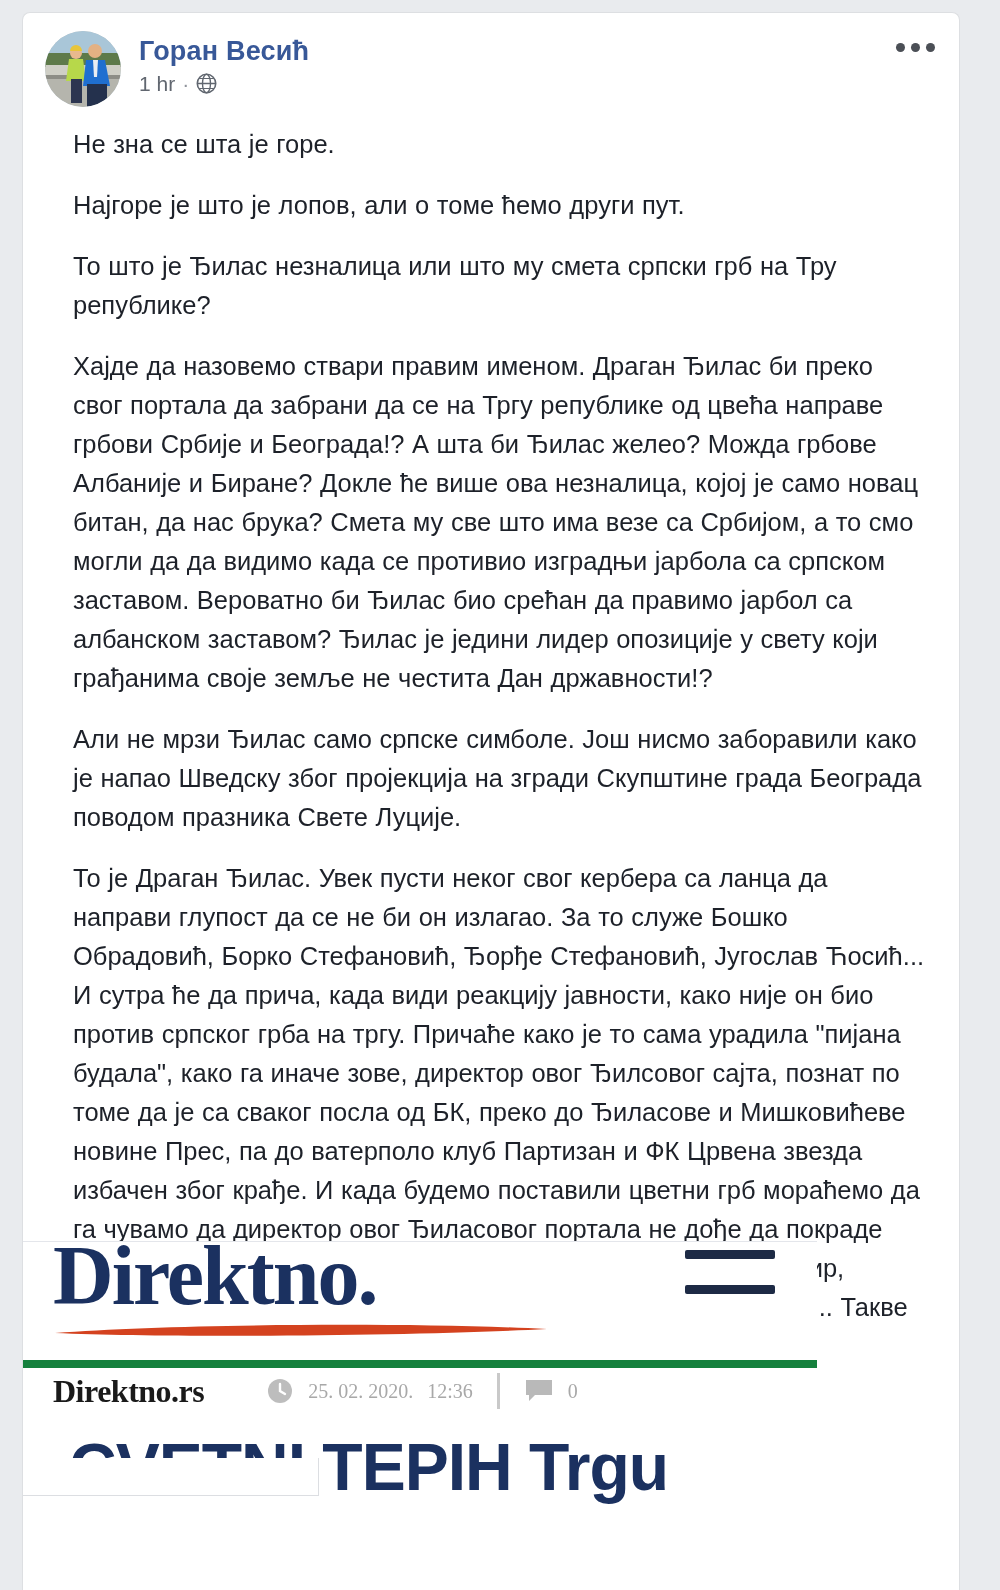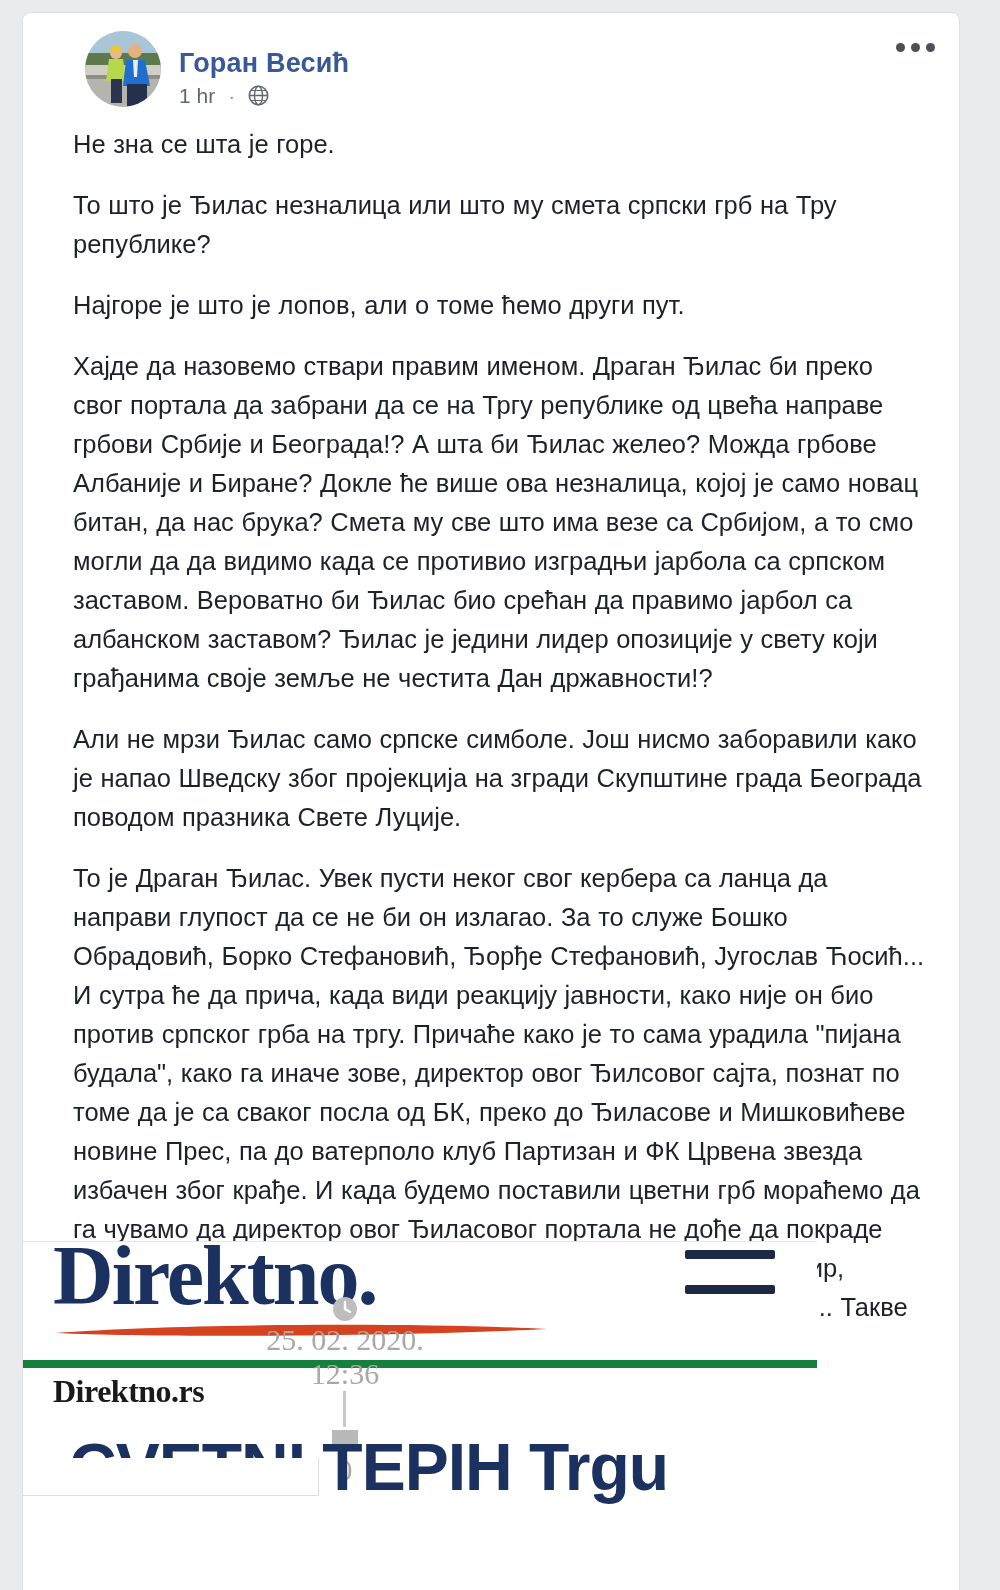--- a/index.html
+++ b/index.html
@@ -32,22 +32,21 @@
     border-bottom: none;
     border-radius: 8px 8px 0 0;
     overflow: hidden;
   }
 
   
   .post-header {
     position: relative;
     padding: 18px 8px 4px 22px;
     display: flex;
-    align-items: flex-end;
-    margin-left: 40px;
+    align-items: flex-start;
   }
 
   .avatar {
     width: 76px;
     height: 76px;
     border-radius: 50%;
     flex: 0 0 76px;
     overflow: hidden;
     position: relative;
     background: #b9c4ca;
@@ -66,21 +65,21 @@
     font-size: 27px;
     font-weight: bold;
     color: #385898;
     line-height: 1.1;
     letter-spacing: .2px;
   }
 
   .meta-row {
     display: flex;
     align-items: center;
-    gap: 13px;
+    gap: 7px;
     font-size: 21px;
     color: #616770;
     line-height: 1.1;
   }
   .meta-sep { color: #90949c; }
 
   .globe-icon { display: inline-block; width: 21px; height: 21px; }
   .globe-icon svg { display: block; width: 21px; height: 21px; }
 
   .options-btn {
@@ -192,24 +191,24 @@
     font-size: 32px;
     font-weight: bold;
     color: #1a1a1a;
     letter-spacing: -.5px;
   }
 
   .lp-meta-group {
     display: flex;
     align-items: center;
     margin-left: 62px;
+    gap: 14px;
     color: #a8a8a8;
-    font-size: 30px;
+    font-size: 20px;
     font-family: "Liberation Serif", serif;
-    flex-direction: column;
   }
 
   .clock-icon { width: 28px; height: 28px; display: block; }
   .comment-icon { width: 30px; height: 26px; display: block; }
 
   .lp-divider {
     width: 3px;
     height: 36px;
     background: #c9c9c9;
     margin: 0 10px;
@@ -293,22 +292,22 @@
 
       <div class="options-btn">
         <i></i>
         <i></i>
         <i></i>
       </div>
     </div>
 
     <div class="post-body">
       <p>Не зна се шта је горе.</p>
+      <p>Најгоре је што је лопов, али о томе ћемо други пут.</p>
       <p>То што је Ђилас незналица или што му смета српски грб на Тру републике?</p>
-      <p>Најгоре је што је лопов, али о томе ћемо други пут.</p>
       <p>Хајде да назовемо ствари правим именом. Драган Ђилас би преко свог портала да забрани да се на Тргу републике од цвећа направе грбови Србије и Београда!? А шта би Ђилас желео? Можда грбове Албаније и Биране? Докле ће више ова незналица, којој је само новац битан, да нас брука? Смета му све што има везе са Србијом, а то смо могли да да видимо када се противио изградњи јарбола са српском заставом. Вероватно би Ђилас био срећан да правимо јарбол са албанском заставом? Ђилас је једини лидер опозиције у свету који грађанима своје земље не честита Дан државности!?</p>
       <p>Али не мрзи Ђилас само српске симболе. Још нисмо заборавили како је напао Шведску због пројекција на згради Скупштине града Београда поводом празника Свете Луције.</p>
       <p>То је Драган Ђилас. Увек пусти неког свог кербера са ланца да направи глупост да се не би он излагао. За то служе Бошко Обрадовић, Борко Стефановић, Ђорђе Стефановић, Југослав Ћосић... И сутра ће да прича, када види реакцију јавности, како није он био против српског грба на тргу. Причаће како је то сама урадила "пијана будала", како га иначе зове, директор овог Ђилсовог сајта, познат по томе да је са сваког посла од БК, преко до Ђиласове и Мишковићеве новине Прес, па до ватерполо клуб Партизан и ФК Црвена звезда избачен због крађе. И када будемо поставили цветни грб мораћемо да га чувамо да директор овог Ђиласовог портала не дође да покраде цвеће са Трга. Јер то је његов ниво крађе - цвеће, тоалет папир, прање истог аутомобила три пута дневно, кавијар у кетерингу... Такве Ђилас воли.</p>
       <span class="see-translation">See Translation</span>
     </div>
 
     <div class="link-preview">
 
       <div class="lp-topbar">
         <div class="lp-logo">Direktno.</div>

